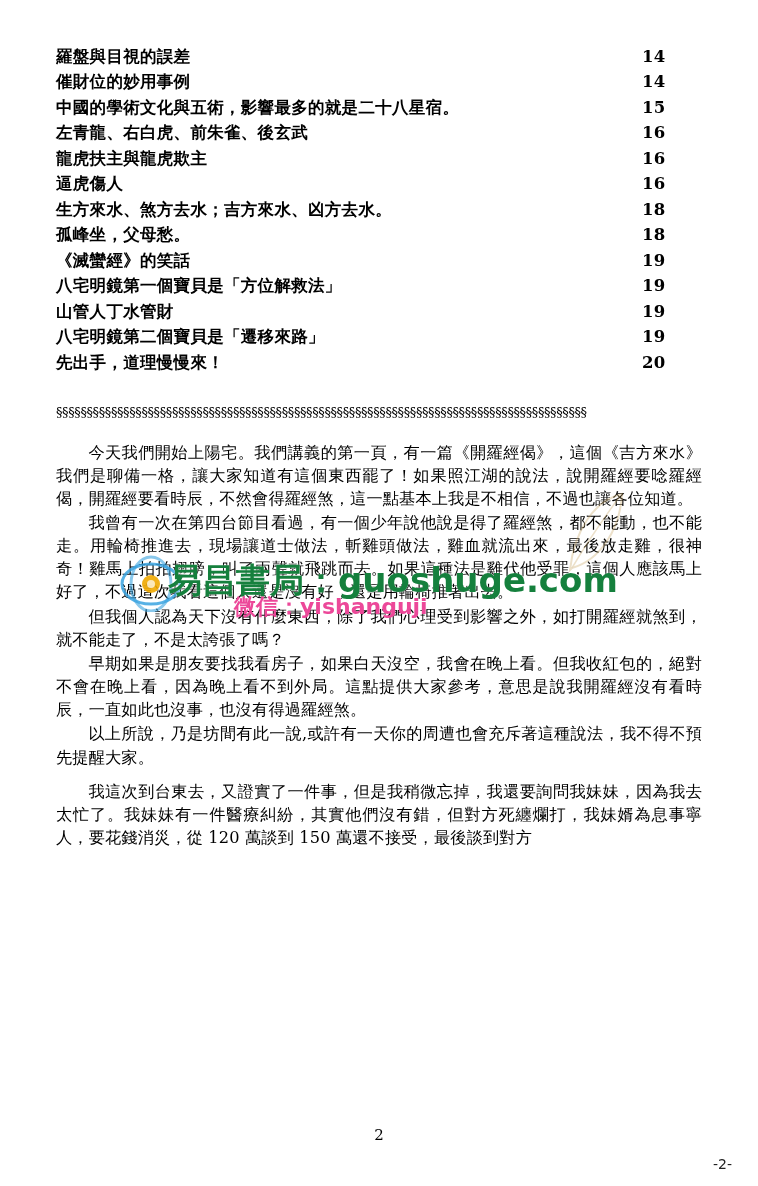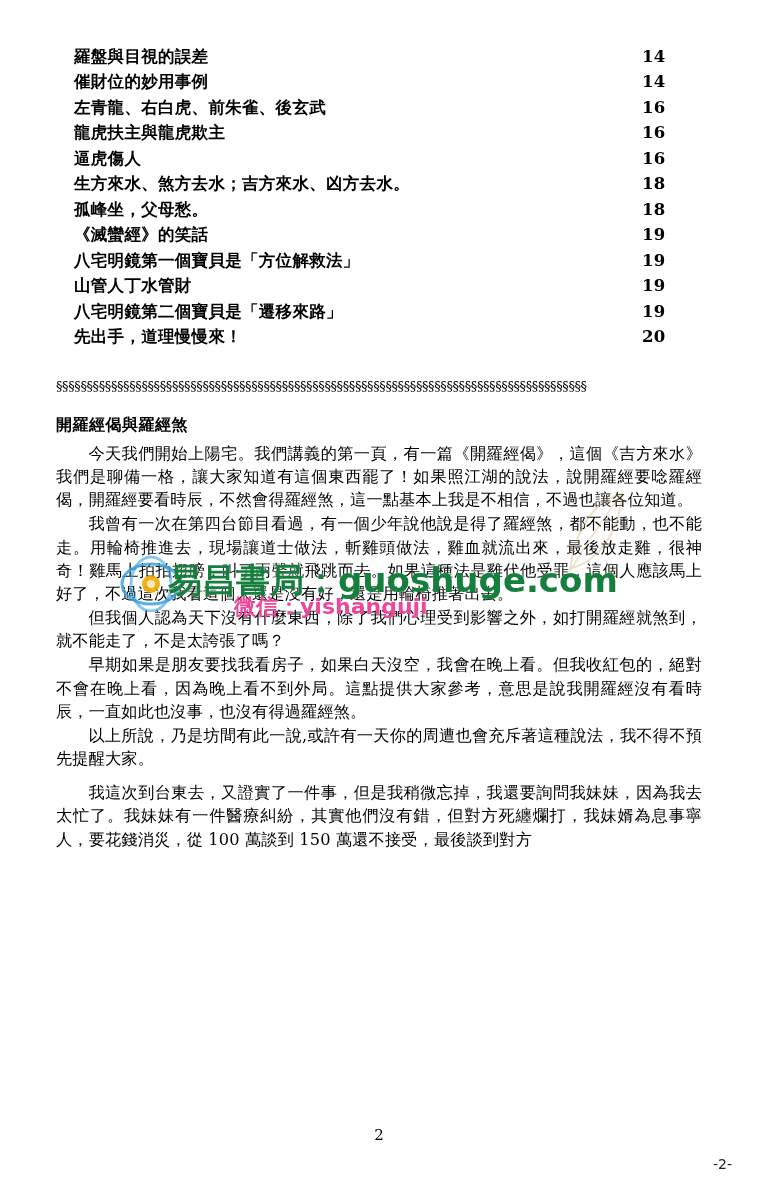--- a/index.html
+++ b/index.html
@@ -19,21 +19,20 @@
     position: relative;
     width: 758px;
     height: 1186px;
     box-sizing: border-box;
     padding: 36px 56px 0 56px;
   }
 
   
   .toc {
     margin-top: 8px;
-    margin-left: 18px;
   }
   .toc-row {
     display: flex;
     align-items: baseline;
     justify-content: space-between;
     font-size: 16.5px;
     font-weight: bold;
     line-height: 1.0;
     padding: 4.5px 0;
     letter-spacing: 0.3px;
@@ -154,20 +153,24 @@
   <div class="toc">
     <div class="toc-row">
       <span class="toc-title">羅盤與目視的誤差</span>
       <span class="toc-page">14</span>
     </div>
     <div class="toc-row">
       <span class="toc-title">催財位的妙用事例</span>
       <span class="toc-page">14</span>
     </div>
     <div class="toc-row">
+      <span class="toc-title">中國的學術文化與五術，影響最多的就是二十八星宿。</span>
+      <span class="toc-page">15</span>
+    </div>
+    <div class="toc-row">
       <span class="toc-title">左青龍、右白虎、前朱雀、後玄武</span>
       <span class="toc-page">16</span>
     </div>
     <div class="toc-row">
       <span class="toc-title">龍虎扶主與龍虎欺主</span>
       <span class="toc-page">16</span>
     </div>
     <div class="toc-row">
       <span class="toc-title">逼虎傷人</span>
       <span class="toc-page">16</span>
@@ -197,30 +200,29 @@
       <span class="toc-page">19</span>
     </div>
     <div class="toc-row">
       <span class="toc-title">先出手，道理慢慢來！</span>
       <span class="toc-page">20</span>
     </div>
   </div>
 
   <div class="sep">§§§§§§§§§§§§§§§§§§§§§§§§§§§§§§§§§§§§§§§§§§§§§§§§§§§§§§§§§§§§§§§§§§§§§§§§§§§§§§§§§§§§§§§</div>
 
-  <h2 class="h-sub">開羅經偈與羅經煞</h2>
   <p class="body">今天我們開始上陽宅。我們講義的第一頁，有一篇《開羅經偈》，這個《吉方來水》我們是聊備一格，讓大家知道有這個東西罷了！如果照江湖的說法，說開羅經要唸羅經偈，開羅經要看時辰，不然會得羅經煞，這一點基本上我是不相信，不過也讓各位知道。</p>
   <p class="body">我曾有一次在第四台節目看過，有一個少年說他說是得了羅經煞，都不能動，也不能走。用輪椅推進去，現場讓道士做法，斬雞頭做法，雞血就流出來，最後放走雞，很神奇！雞馬上拍拍翅膀，叫了兩聲就飛跳而去。如果這種法是雞代他受罪，這個人應該馬上好了，不過這次我看這個人還是沒有好，還是用輪椅推著出去。</p>
   <p class="body">但我個人認為天下沒有什麼東西，除了我們心理受到影響之外，如打開羅經就煞到，就不能走了，不是太誇張了嗎？</p>
   <p class="body">早期如果是朋友要找我看房子，如果白天沒空，我會在晚上看。但我收紅包的，絕對不會在晚上看，因為晚上看不到外局。這點提供大家參考，意思是說我開羅經沒有看時辰，一直如此也沒事，也沒有得過羅經煞。</p>
   <p class="body">以上所說，乃是坊間有此一說,或許有一天你的周遭也會充斥著這種說法，我不得不預先提醒大家。</p>
 
   <div class="block-gap"></div>
 
-  <p class="body">我這次到台東去，又證實了一件事，但是我稍微忘掉，我還要詢問我妹妹，因為我去太忙了。我妹妹有一件醫療糾紛，其實他們沒有錯，但對方死纏爛打，我妹婿為息事寧人，要花錢消災，從 100 萬談到 150 萬還不接受，最後談到對方</p>
+  <p class="body">我這次到台東去，又證實了一件事，但是我稍微忘掉，我還要詢問我妹妹，因為我去太忙了。我妹妹有一件醫療糾紛，其實他們沒有錯，但對方死纏爛打，我妹婿為息事寧人，要花錢消災，從 120 萬談到 150 萬還不接受，最後談到對方</p>
 
   <div class="watermark">
     <svg class="wm-logo" viewBox="0 0 62 58">
       <ellipse cx="31" cy="30" rx="29" ry="20" fill="none" stroke="#3aa3e0" stroke-width="3" opacity="0.85"></ellipse>
       <ellipse cx="31" cy="30" rx="20" ry="27" fill="none" stroke="#3aa3e0" stroke-width="3" opacity="0.6"></ellipse>
       <circle cx="31" cy="30" r="9" fill="#f0a800" opacity="0.9"></circle>
       <circle cx="31" cy="30" r="4" fill="#ffffff" opacity="0.7"></circle>
     </svg>
     <svg class="wm-leaf" viewBox="0 0 70 80">
       <path d="M10 78 C14 40 34 8 62 2 C60 38 40 68 12 76 Z" fill="none" stroke="#c9a96a" stroke-width="2" opacity="0.8"></path>

